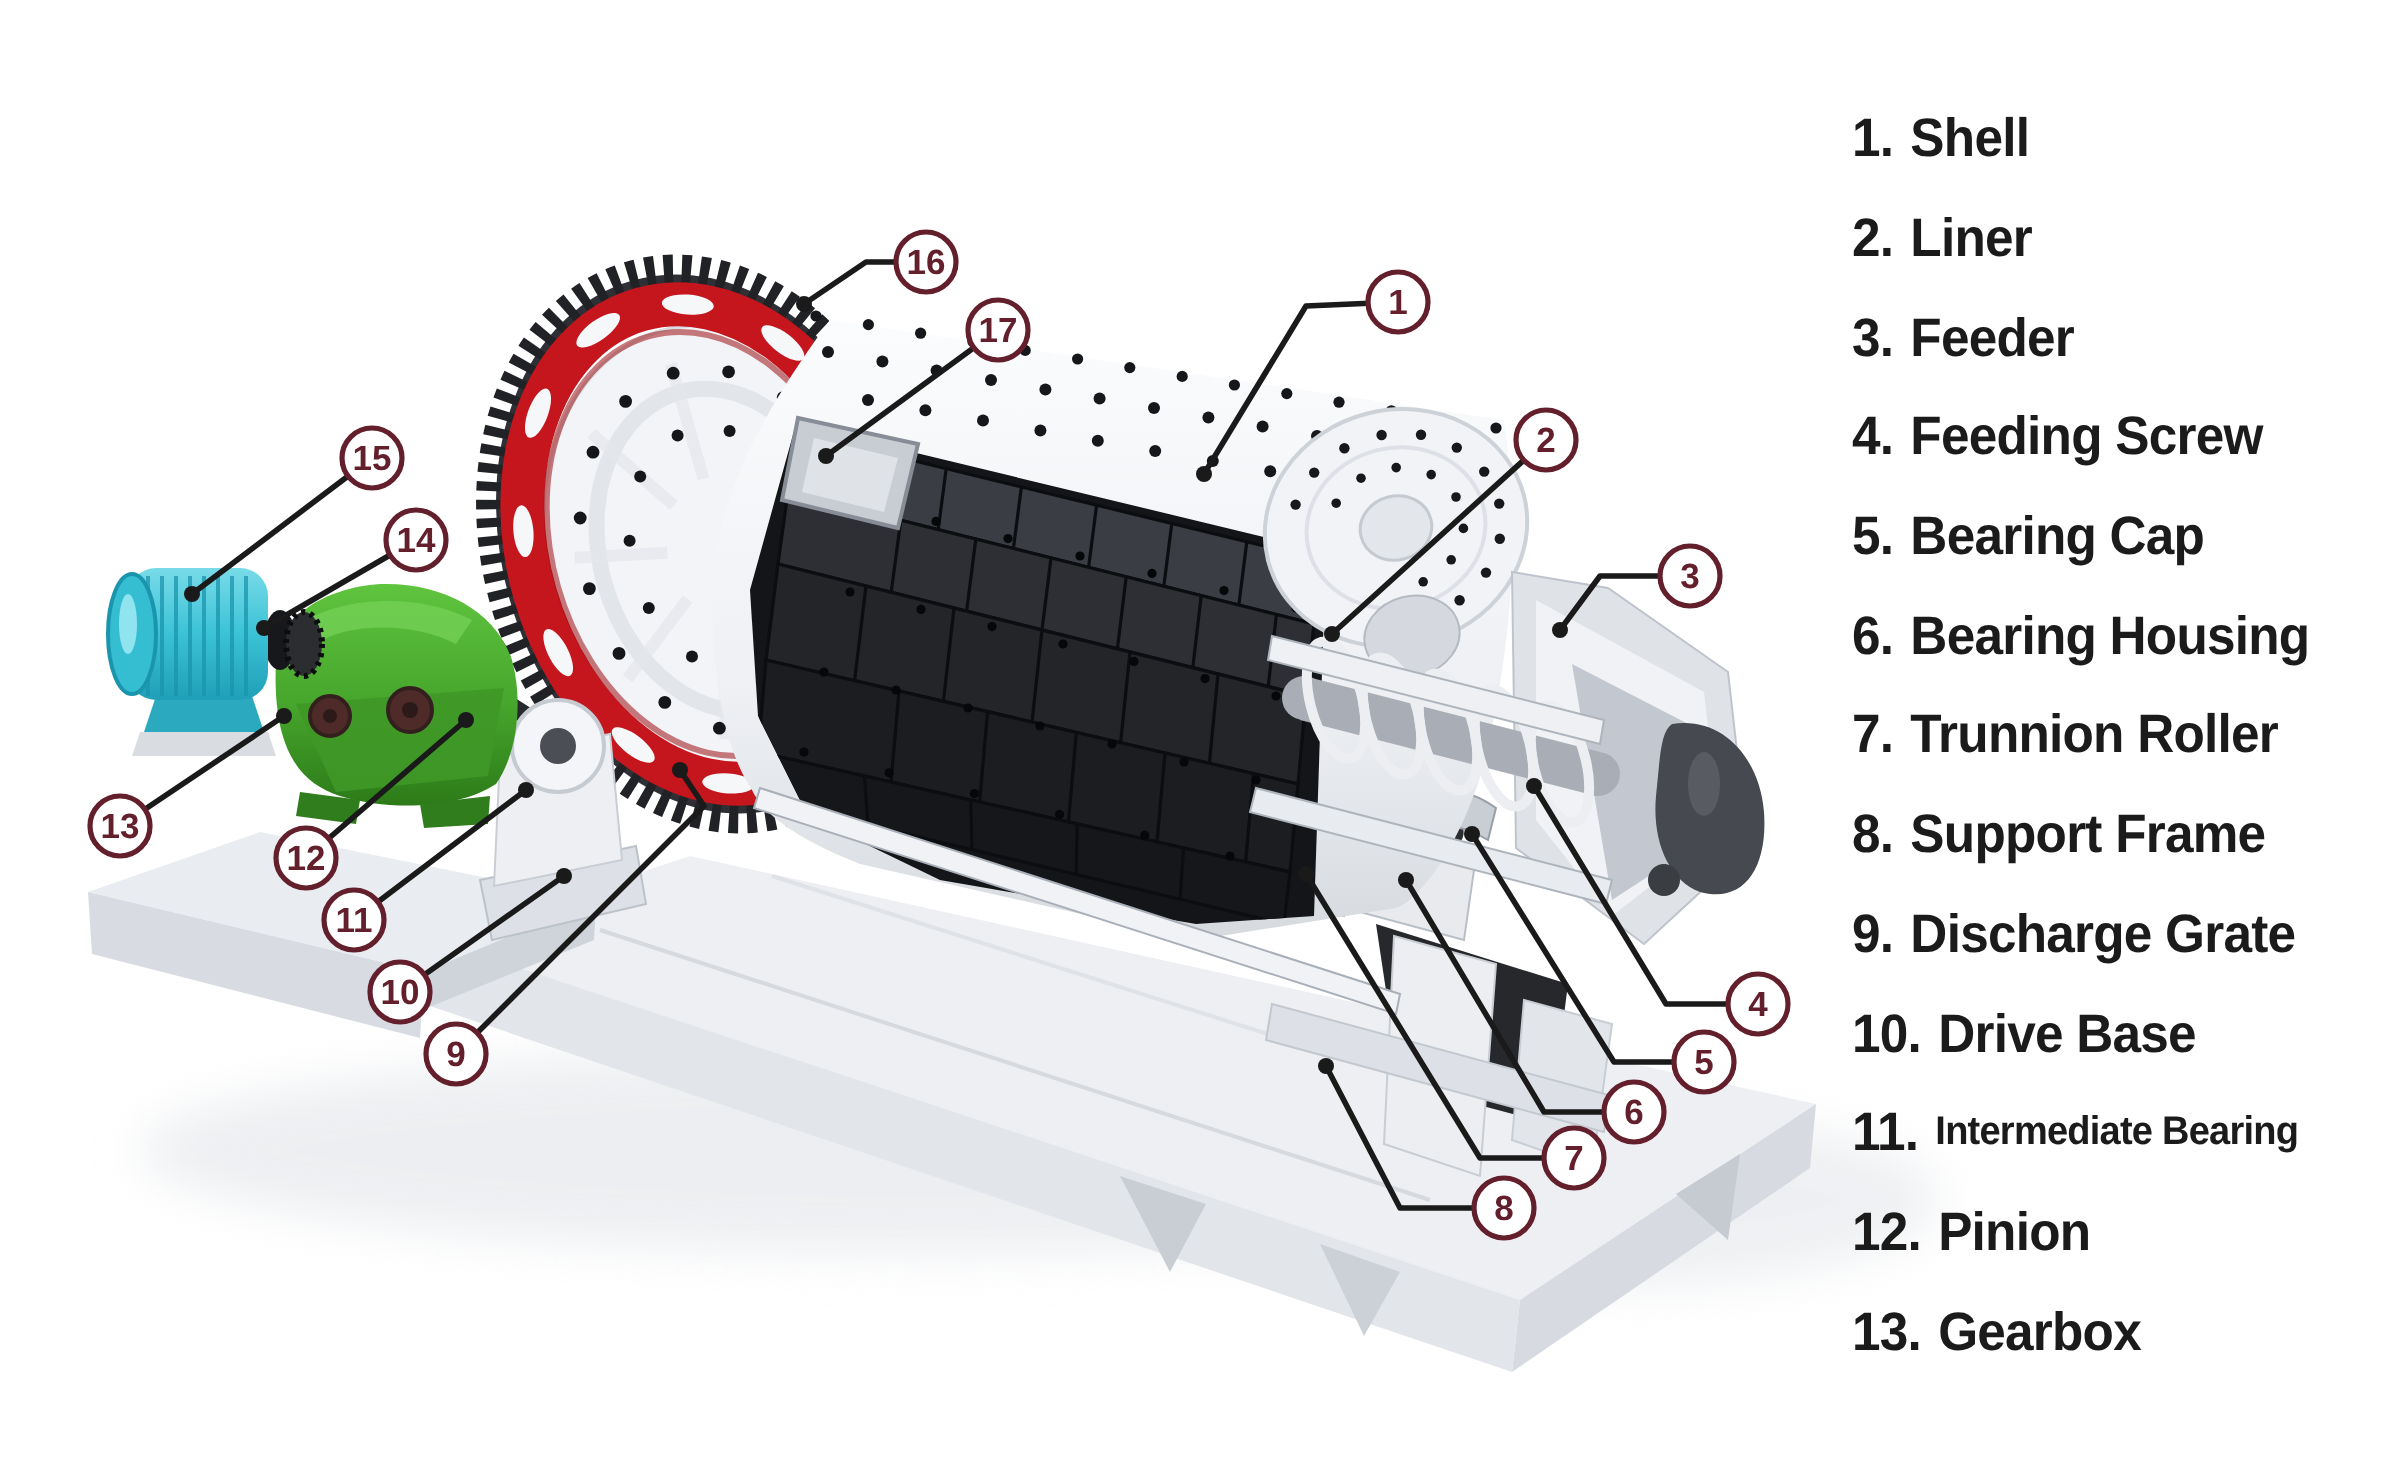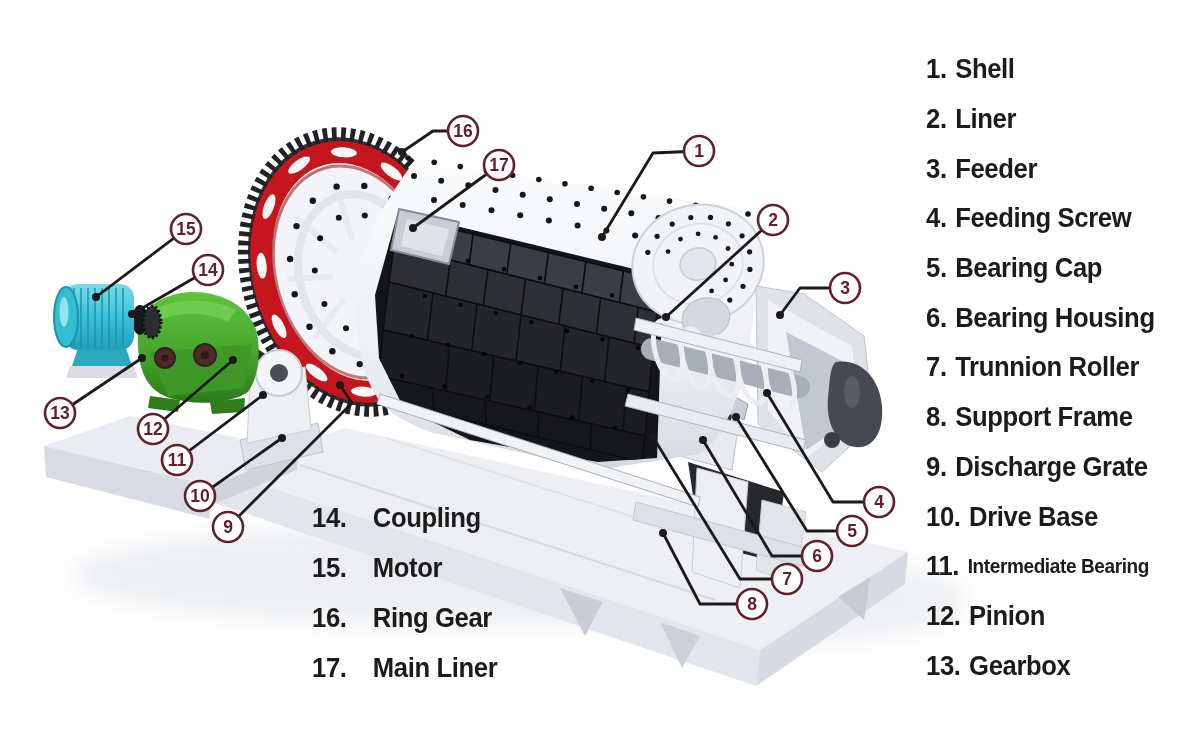--- a/index.html
+++ b/index.html
@@ -488,32 +488,14 @@
       </div>
       <div class="lg-item">
         <span class="lg-num">12.</span>
         <span class="lg-label">Pinion</span>
       </div>
       <div class="lg-item">
         <span class="lg-num">13.</span>
         <span class="lg-label">Gearbox</span>
       </div>
     </div>
-<div class="legend legend-left" id="legend-left">
-      <div class="lg-item">
-        <span class="lg-num">14.</span>
-        <span class="lg-label">Coupling</span>
-      </div>
-      <div class="lg-item">
-        <span class="lg-num">15.</span>
-        <span class="lg-label">Motor</span>
-      </div>
-      <div class="lg-item">
-        <span class="lg-num">16.</span>
-        <span class="lg-label">Ring Gear</span>
-      </div>
-      <div class="lg-item">
-        <span class="lg-num">17.</span>
-        <span class="lg-label">Main Liner</span>
-      </div>
-    </div>
 
 </div>
 
 </body></html>

